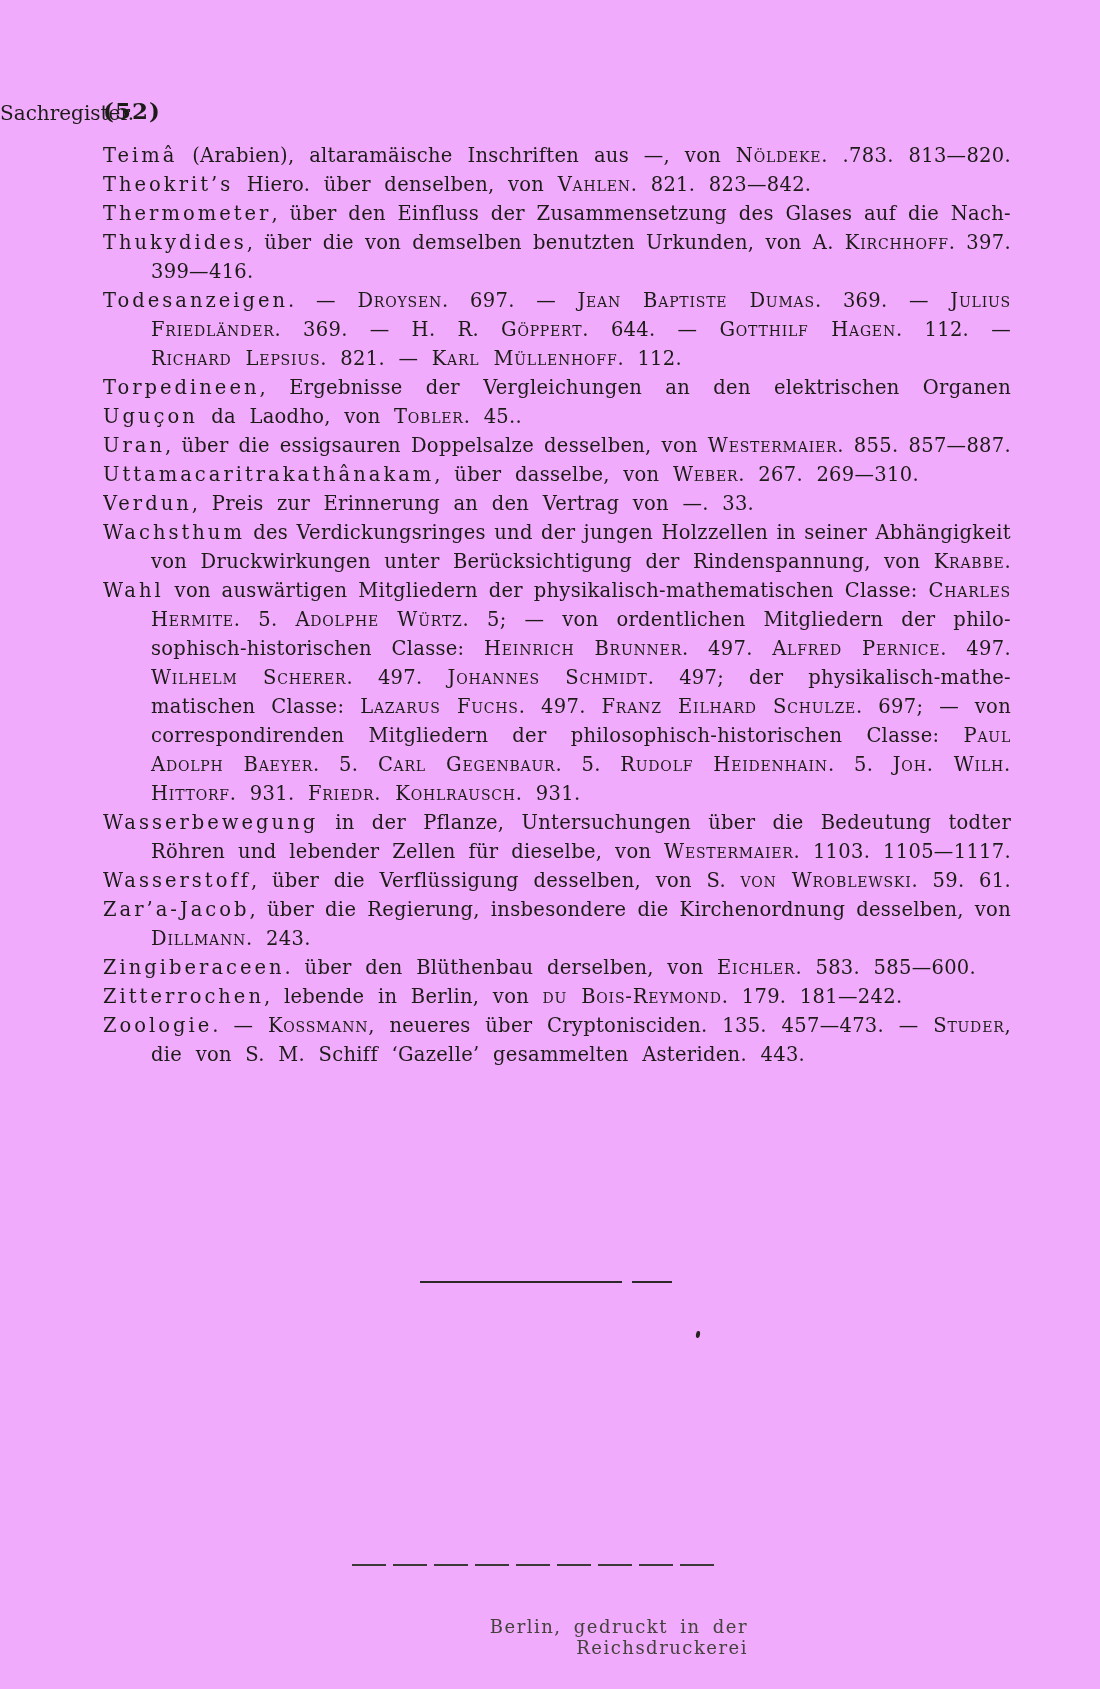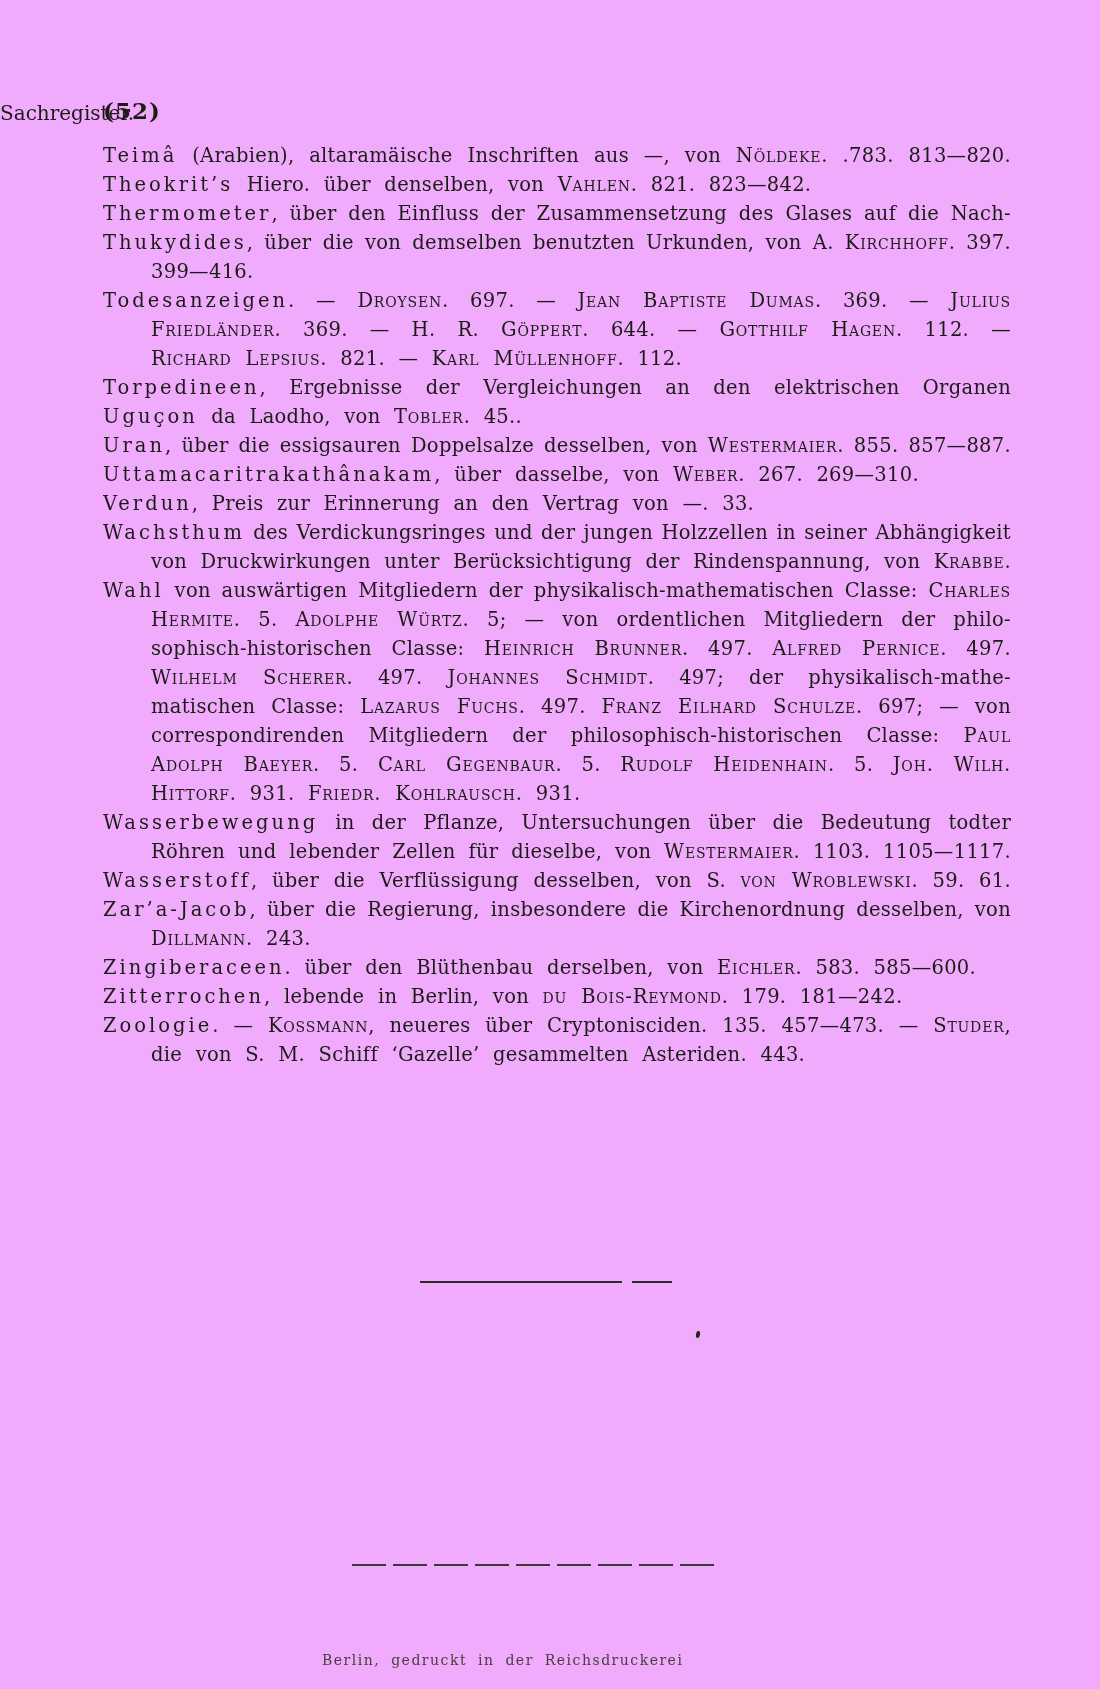--- a/index.html
+++ b/index.html
@@ -41,22 +41,22 @@
   }
   .ink-mark{
     position:absolute;top:1331px;left:696px;width:4px;height:7px;
     background:#26241f;border-radius:45%;transform:rotate(8deg);
   }
   .footer-rule{
     position:absolute;top:1564px;left:352px;width:366px;height:2px;
     background:repeating-linear-gradient(90deg,#3c3a37 0 34px,transparent 34px 41px);
   }
   .imprint{
-    position:absolute;top:1652px;left:322px;width:426px;
-    text-align:left;font-size:14px;color:#45413c;
+    position:absolute;top:1616px;left:322px;width:426px;
+    text-align:right;font-size:18px;color:#45413c;
     letter-spacing:1.5px;word-spacing:5px;
   }
 </style>
 </head>
 <body>
 
 <div class="page">
   <span class="pagenum">(52)</span>
   <span class="title">Sachregister.</span>
 

